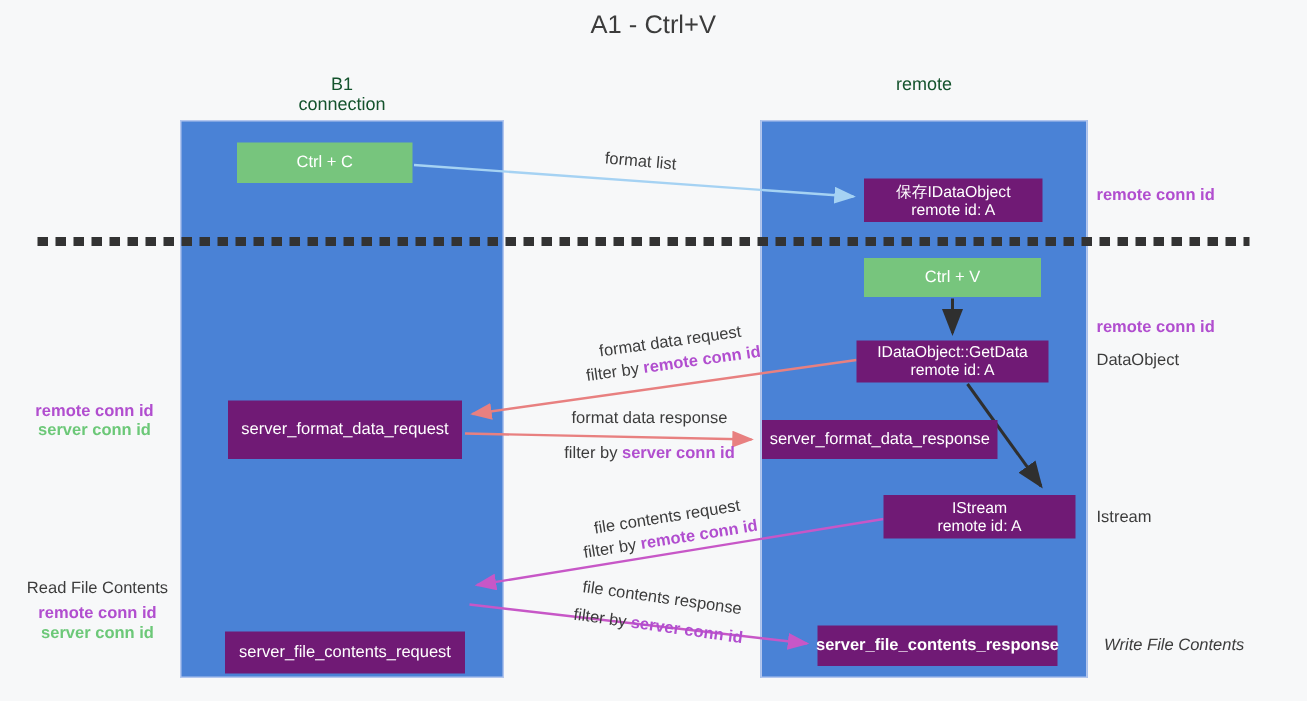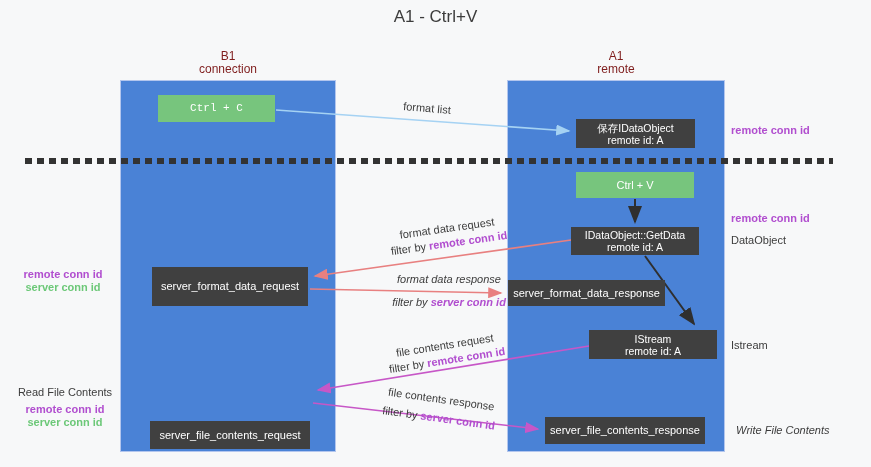--- a/index.html
+++ b/index.html
@@ -3,31 +3,31 @@
 <meta charset="utf-8">
 <style>
   html,body{margin:0;padding:0;}
   body{background:#f7f8f9;font-family:"Liberation Sans","DejaVu Sans",sans-serif;}
   .stage{position:relative;width:871px;height:467px;background:#f7f8f9;overflow:hidden;}
 
   .title{position:absolute;left:0;top:7px;width:871px;text-align:center;
          font-size:17px;line-height:20px;color:#3c3c3c;z-index:5;}
 
   .lane-header{position:absolute;top:50px;text-align:center;font-size:12px;
-               line-height:13px;color:#7f1d1d;z-index:5;}
+               line-height:13px;color:#14532d;z-index:5;}
 
   .lane{position:absolute;top:80px;height:372px;background:#4a82d6;
         border:1px solid #b3c6ee;box-sizing:border-box;z-index:1;}
 
   .wires{position:absolute;left:0;top:0;z-index:2;}
 
   .node{position:absolute;z-index:3;display:flex;flex-direction:column;align-items:center;
         justify-content:center;color:#ffffff;font-size:11px;line-height:13px;text-align:center;}
   .node.green{background:#77c57d;}
-  .node.orange{background:#404040;}
+  .node.orange{background:#701a75;}
 
   .mid-label{position:absolute;z-index:4;font-size:11px;line-height:15px;color:#3c3c3c;
              text-align:center;}
   .tilt-dn{transform:rotate(5deg);}
   .tilt-up{transform:rotate(-8deg);}
   .tilt-up9{transform:rotate(-9deg);}
   .tilt-dn8{transform:rotate(8deg);}
 
   .side-label{position:absolute;z-index:4;font-size:11px;line-height:13px;color:#3c3c3c;}
   .side-label.center{text-align:center;}
@@ -42,21 +42,20 @@
 
   <div class="title">
     <div>A1 - Ctrl+V</div>
   </div>
 
   <div class="lane-header" style="left:120px;width:216px;">
     <div>B1</div>
     <div>connection</div>
   </div>
   <div class="lane-header" style="left:507px;width:218px;">
-    <div>A1</div>
     <div>remote</div>
   </div>
 
   <div class="lane" style="left:120px;width:216px;"></div>
   <div class="lane" style="left:507px;width:218px;"></div>
 
   <svg class="wires" width="871" height="467">
     <defs>
       <marker id="mBlue" markerWidth="9" markerHeight="7" refX="8" refY="3.5" orient="auto">
         <path d="M0,0 L9,3.5 L0,7 Z" fill="#a5d2f3"></path>
@@ -82,21 +81,21 @@
 
     <line x1="571" y1="240" x2="315" y2="276" stroke="#e88080" stroke-width="1.6" marker-end="url(#mRed)"></line>
 
     <line x1="310" y1="289" x2="501" y2="293" stroke="#e88080" stroke-width="1.6" marker-end="url(#mRed)"></line>
 
     <line x1="589" y1="346" x2="318" y2="390" stroke="#c757c7" stroke-width="1.6" marker-end="url(#mMag)"></line>
 
     <line x1="313" y1="403" x2="538" y2="429" stroke="#c757c7" stroke-width="1.6" marker-end="url(#mMag)"></line>
   </svg>
 
-  <div class="node green" style="left:158px;top:95px;width:117px;height:27px;font-family:Liberation Mono, monospace;">
+  <div class="node green" style="left:158px;top:95px;width:117px;height:27px;">
     <div>Ctrl + C</div>
   </div>
 
   <div class="node orange" style="left:576px;top:119px;width:119px;height:29px;font-size:10.5px;line-height:12px;">
     <div>保存IDataObject</div>
     <div>remote id: A</div>
   </div>
 
   <div class="node green" style="left:576px;top:172px;width:118px;height:26px;">
     <div>Ctrl + V</div>
@@ -117,36 +116,36 @@
 
   <div class="node orange" style="left:589px;top:330px;width:128px;height:29px;font-size:10.5px;line-height:12px;">
     <div>IStream</div>
     <div>remote id: A</div>
   </div>
 
   <div class="node orange" style="left:150px;top:383px;width:160px;height:28px;margin-top:38px;">
     <div>server_file_contents_request</div>
   </div>
 
-  <div class="node orange" style="left:545px;top:417px;width:160px;height:27px;">
+  <div class="node orange" style="left:545px;top:417px;width:160px;height:27px;font-weight:bold;">
     <div>server_file_contents_response</div>
   </div>
 
   <div class="mid-label tilt-dn" style="left:396px;top:101px;width:62px;">
     <span>format list</span>
   </div>
 
   <div class="mid-label tilt-up" style="left:383px;top:221px;width:130px;">
     <div>format data request</div>
     <div>
       <span>filter by </span><span class="conn-purple">remote conn id</span>
     </div>
   </div>
 
-  <div class="mid-label" style="left:379px;top:272px;width:140px;font-style:italic;">
+  <div class="mid-label" style="left:363px;top:272px;width:140px;">
     <div>format data response</div>
     <div style="margin-top:8px;">
       <span>filter by </span><span class="conn-purple">server conn id</span>
     </div>
   </div>
 
   <div class="mid-label tilt-up9" style="left:381px;top:338px;width:130px;">
     <div>file contents request</div>
     <div>
       <span>filter by </span><span class="conn-purple">remote conn id</span>

